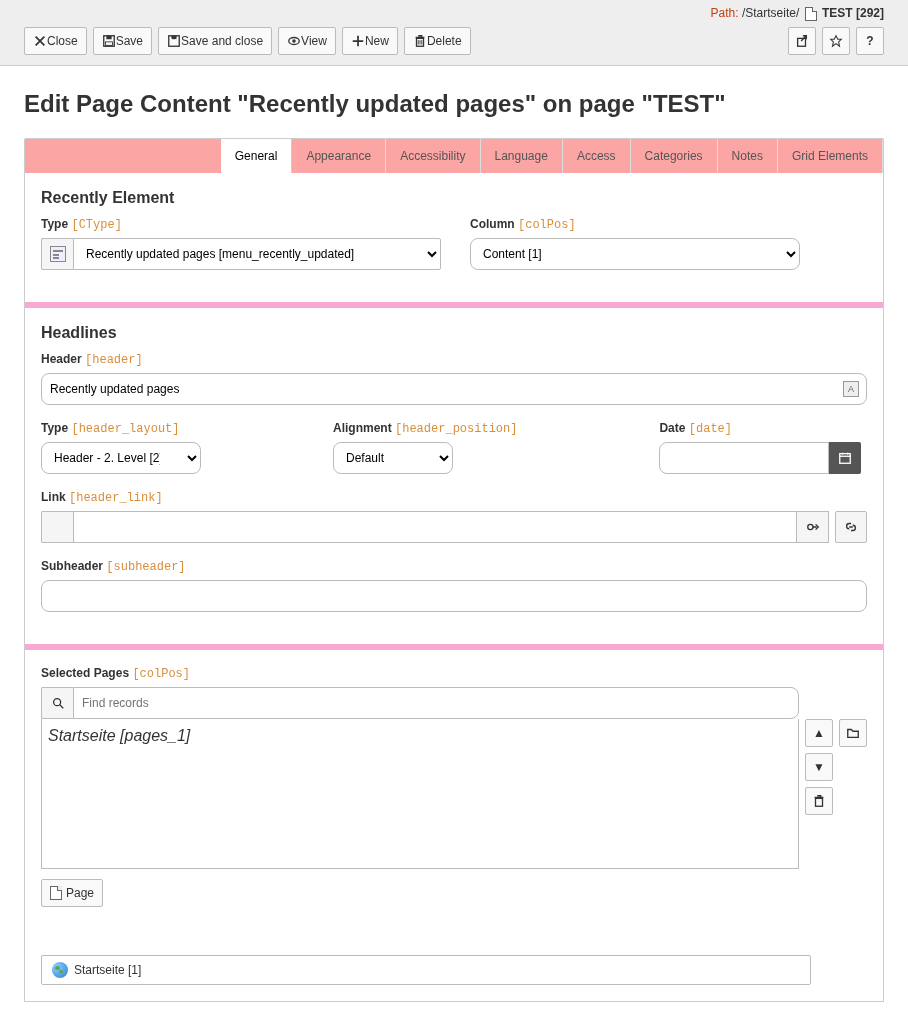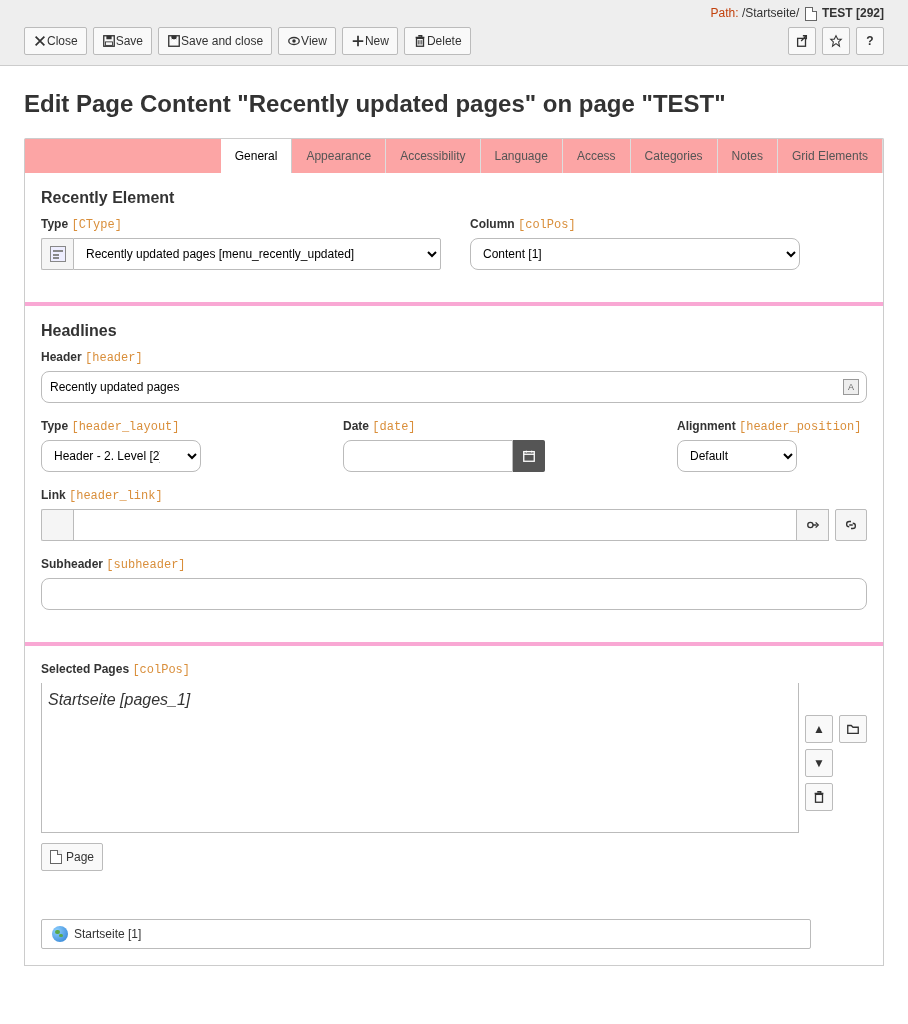--- a/index.html
+++ b/index.html
@@ -90,21 +90,21 @@
   }
   .panel {
     border: 1px solid #ccc;
     border-top: none;
     padding: 0;
   }
   .section {
     padding: 16px;
   }
   .section + .section {
-    border-top: 4px solid #f9a8d4;
+    border-top: 6px solid #f9a8d4;
   }
   .sect-title {
     font-size: 16px;
     margin: 0 0 10px 0;
   }
   .row {
     display: flex;
     gap: 32px;
     flex-wrap: wrap;
   }
@@ -326,44 +326,44 @@
       <div class="row">
         <div class="field">
           <div class="label">
             <span>Type</span>
             <span class="tech">[header_layout]</span>
           </div>
           <select class="input" style="width:160px;">
             <option>Header - 2. Level [2]</option>
           </select>
         </div>
+        <div class="field" style="margin-left:100px;">
+          <div class="label">
+            <span>Alignment</span>
+            <span class="tech">[header_position]</span>
+          </div>
+          <select class="input" style="width:120px;">
+            <option>Default</option>
+          </select>
+        </div>
         <div class="field" style="margin-left:110px;">
           <div class="label">
             <span>Date</span>
             <span class="tech">[date]</span>
           </div>
           <div class="input-group">
             <input class="input" style="width: 170px;" value="">
             <button class="addon" style="background:#555;border-color:#555;">
               <svg viewBox="0 0 16 16" width="14" height="14">
                   <rect x="2" y="3" width="12" height="11" fill="none" stroke="#fff" stroke-width="1.5"></rect>
                   <path d="M2 6 H14" stroke="#fff" stroke-width="1.5"></path>
                   <path d="M5 2 V4 M11 2 V4" stroke="#fff" stroke-width="1.5"></path>
                 </svg>
             </button>
           </div>
-        </div>
-        <div class="field" style="margin-left:100px;">
-          <div class="label">
-            <span>Alignment</span>
-            <span class="tech">[header_position]</span>
-          </div>
-          <select class="input" style="width:120px;">
-            <option>Default</option>
-          </select>
         </div>
       </div>
 
       <div class="field">
         <div class="label">
           <span>Link</span>
           <span class="tech">[header_link]</span>
         </div>
         <div class="input-group full">
           <div class="addon"></div>
@@ -392,20 +392,29 @@
     </div>
 
     <div class="section">
       <div class="label">
         <span>Selected Pages</span>
         <span class="tech">[colPos]</span>
       </div>
 
       <div style="display:flex;">
         <div style="flex:1;max-width:770px;">
+          <div class="input-group full">
+            <div class="addon">
+              <svg viewBox="0 0 16 16" width="14" height="14">
+                  <circle cx="7" cy="7" r="4" fill="none" stroke="#333" stroke-width="1.5"></circle>
+                  <path d="M10 10 L14 14" stroke="#333" stroke-width="1.5"></path>
+                </svg>
+            </div>
+            <input class="input" style="flex: 1 1 0%;" placeholder="Find records">
+          </div>
           <div class="listbox">
             <div class="opt">Startseite [pages_1]</div>
           </div>
         </div>
         <div style="margin-top:32px;display:flex;">
           <div class="list-controls">
             <button class="btn square">▲</button>
             <button class="btn square">▼</button>
             <button class="btn square">
               <svg viewBox="0 0 16 16" width="14" height="14">

